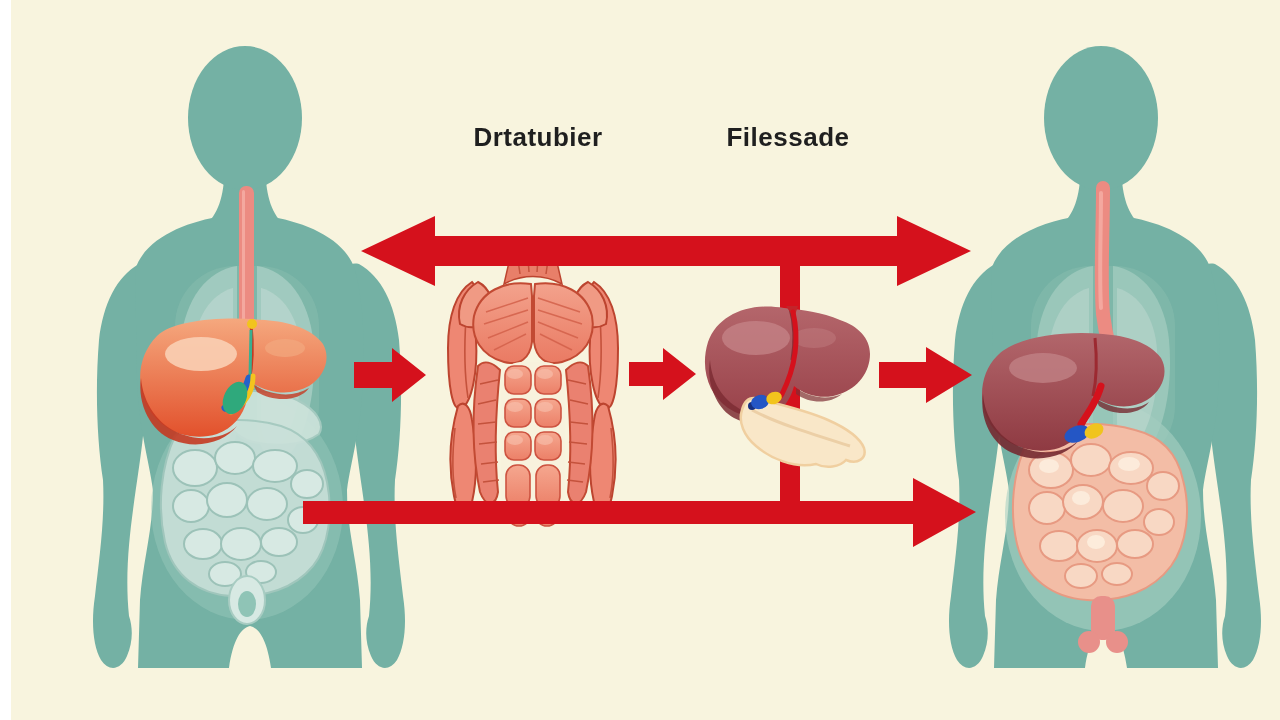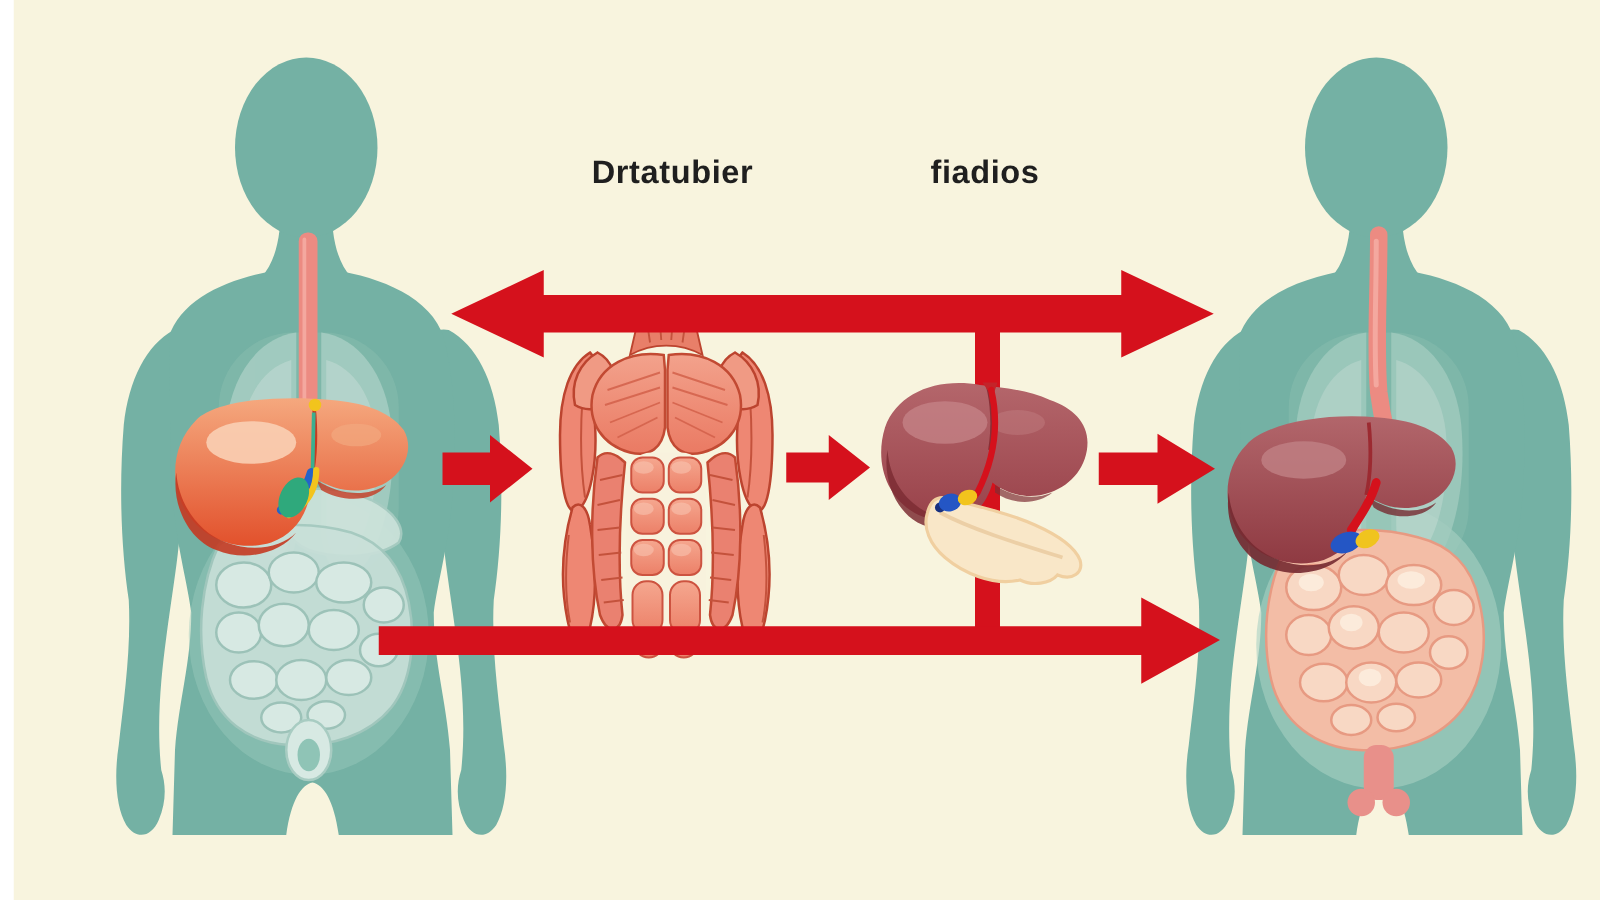--- a/index.html
+++ b/index.html
@@ -261,16 +261,16 @@
       <circle cx="58" cy="108" r="4" fill="#17307f"></circle>
       <ellipse cx="66" cy="104" rx="9" ry="7" fill="#2456c5" transform="rotate(-15 66 104)"></ellipse>
       <ellipse cx="80" cy="100" rx="8" ry="6" fill="#f2c41d" transform="rotate(-20 80 100)"></ellipse>
     </g>
   </svg>
 
   <div class="label" style="left:377px;top:121px;z-index:50">
     <div>Drtatubier</div>
   </div>
   <div class="label" style="left:627px;top:121px;z-index:50">
-    <div>fiadios</div>
+    <div>Filessade</div>
   </div>
 
 </div>
 
 </body></html>

